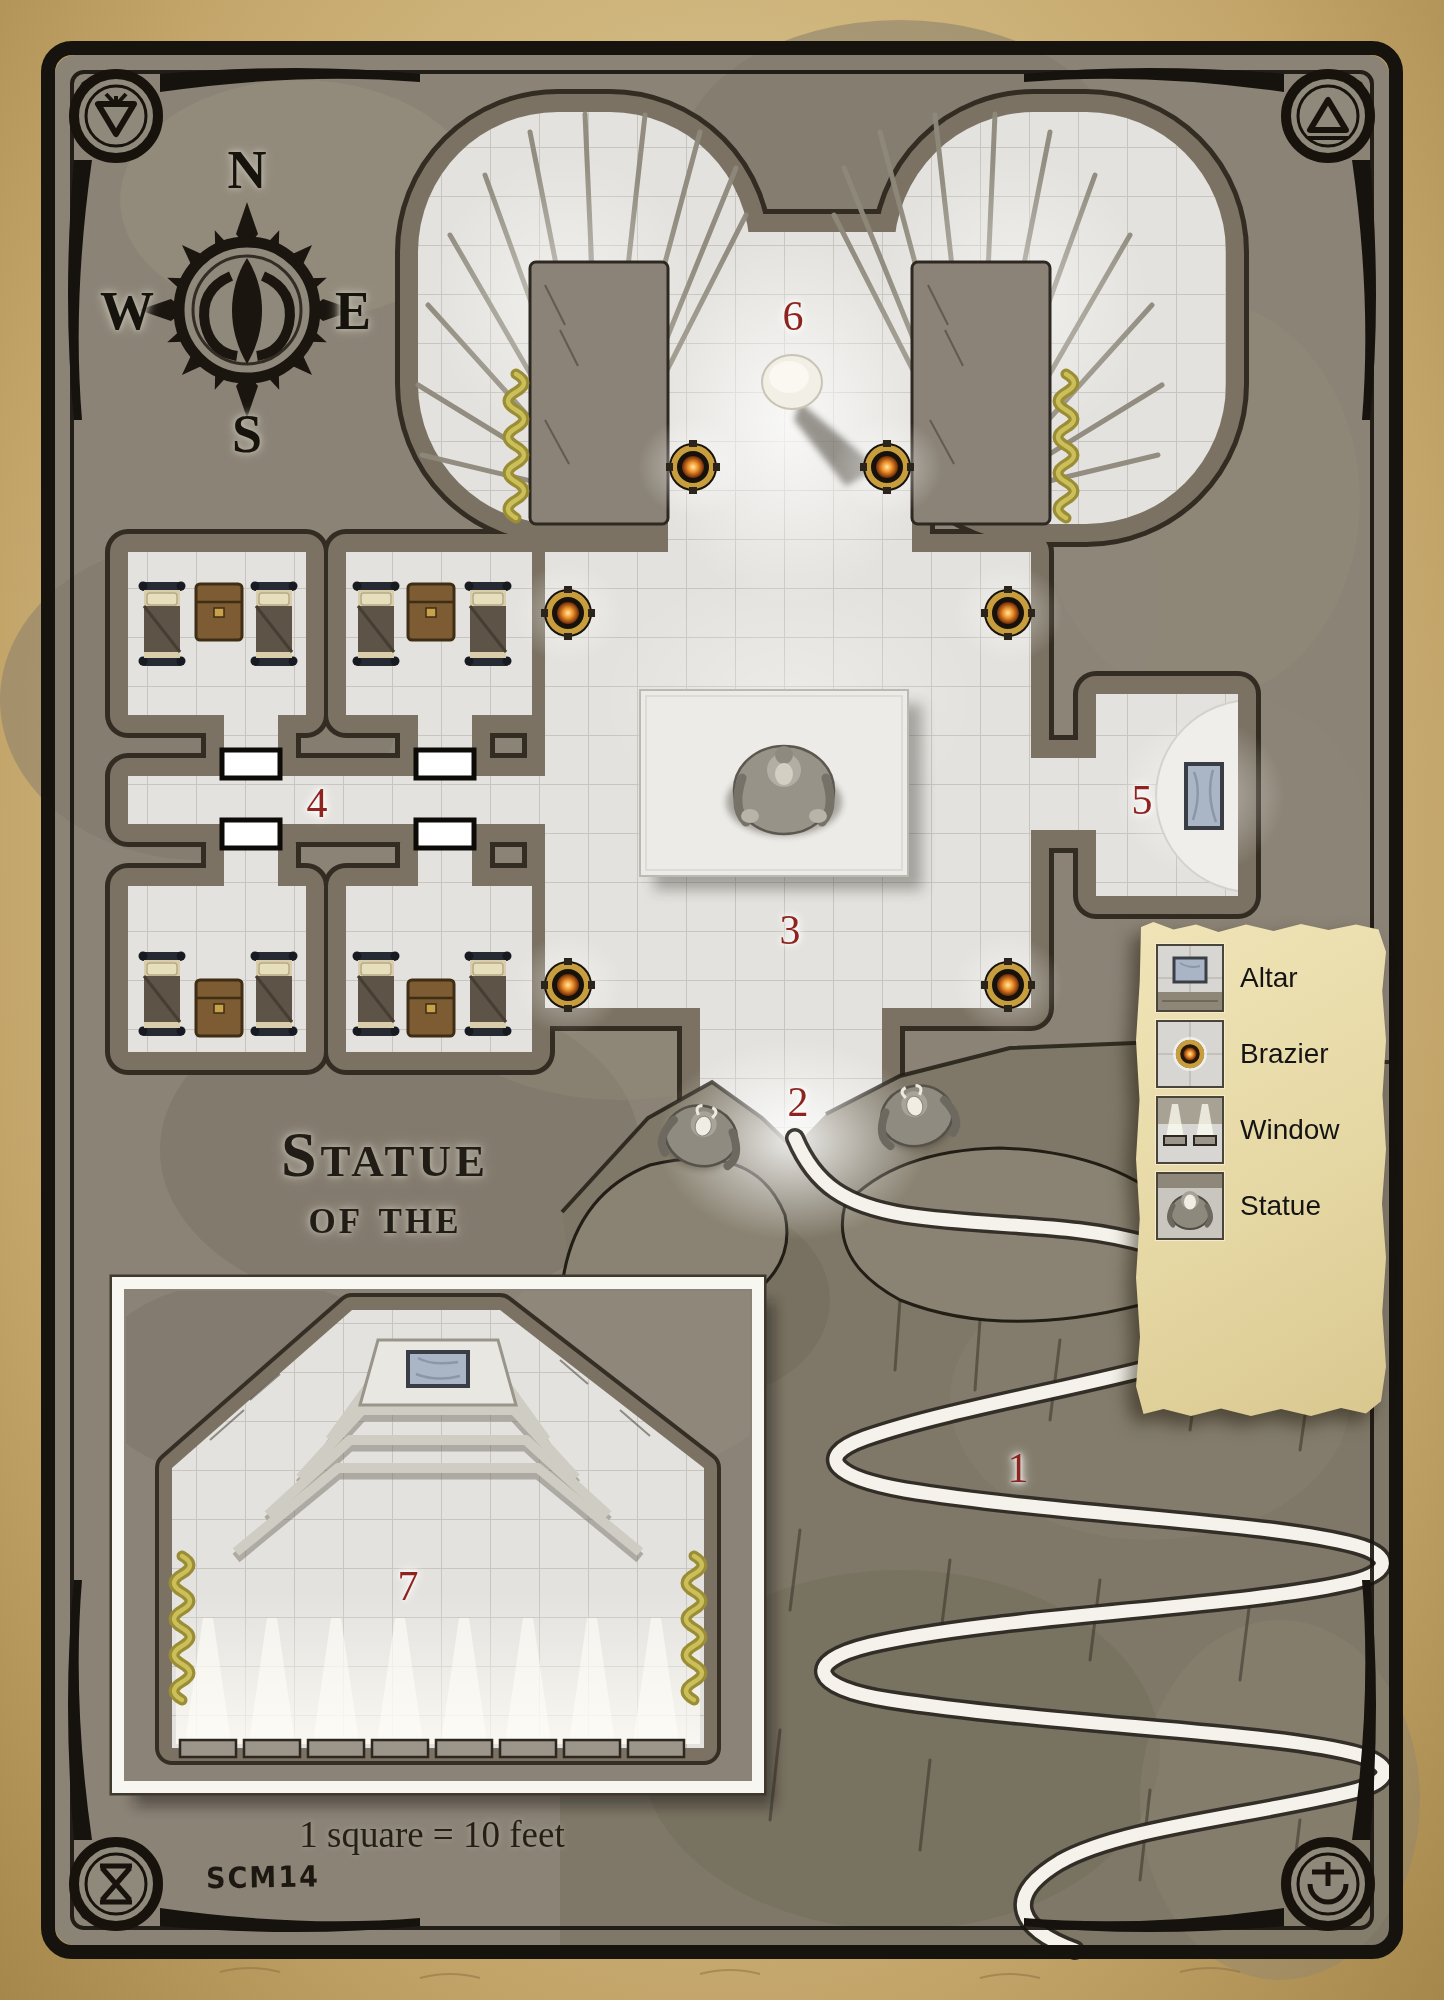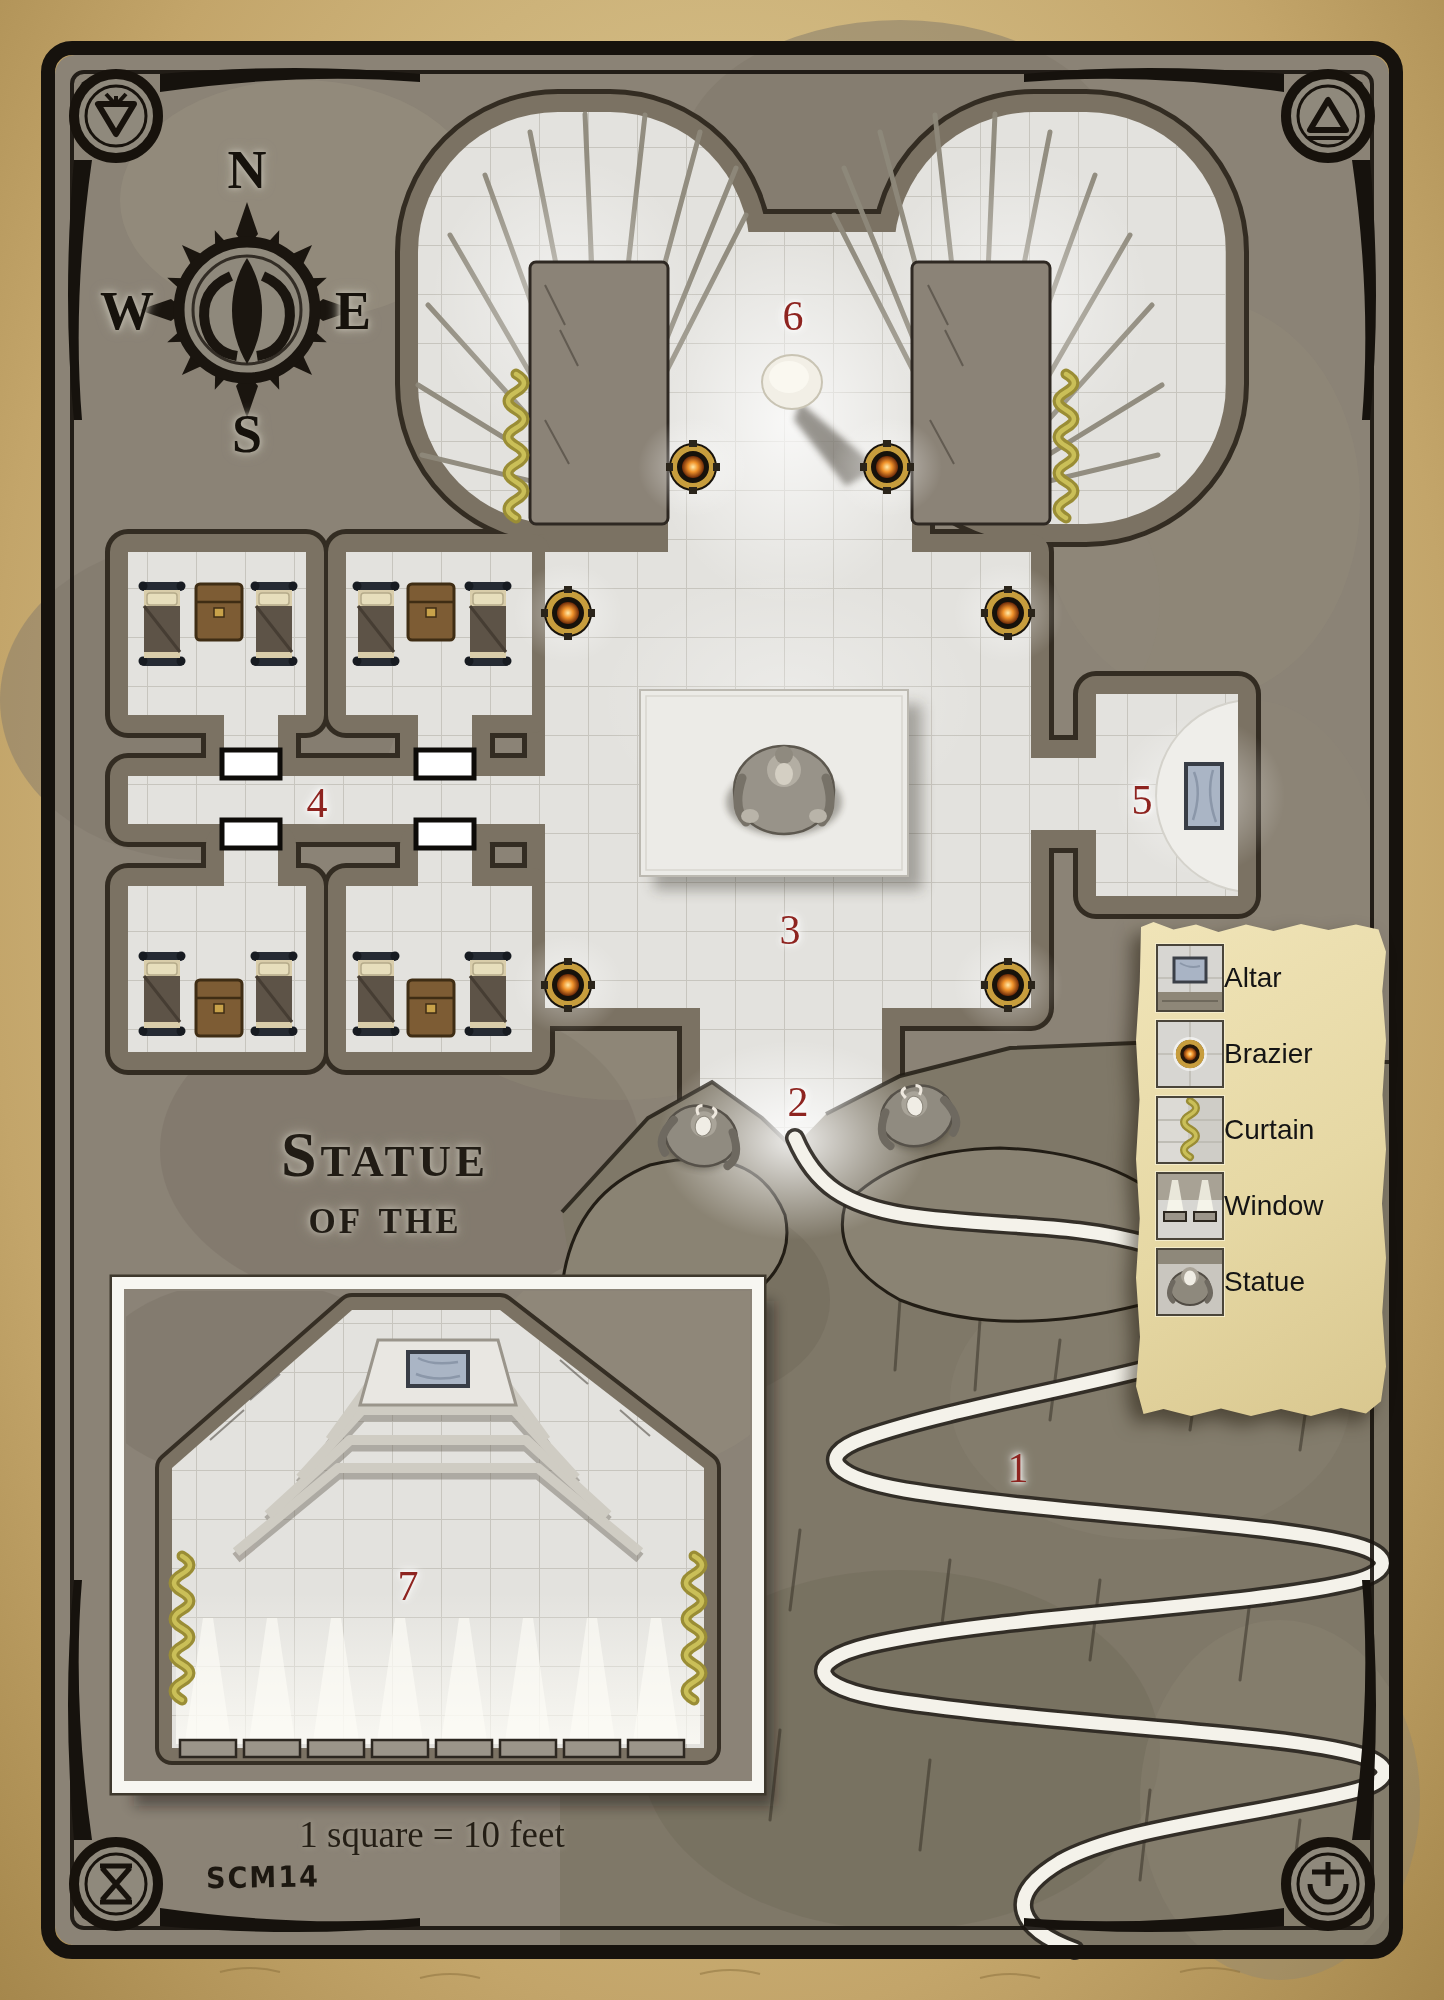--- a/index.html
+++ b/index.html
@@ -16,21 +16,21 @@
     text-shadow:0 0 5px #b4afa2,0 0 10px #b4afa2,0 0 16px #a8a396;line-height:1.08;}
   #title .t1,#title .t3{font-size:64px;letter-spacing:4px;}
   #title .t2{font-size:50px;letter-spacing:3px;}
   #scale-note{font-size:37px;color:#241e15;text-shadow:0 0 6px #a9a496;}
   #signature{font-family:"DejaVu Sans",sans-serif;font-weight:bold;font-size:27px;color:#1c1710;
     letter-spacing:2px;transform:translate(-50%,-50%) rotate(-1deg) scaleY(1.08);}
   #legend-wrap{position:absolute;left:1136px;top:922px;filter:drop-shadow(-9px 10px 9px rgba(25,17,4,.5));}
   #legend{width:250px;height:494px;background:linear-gradient(150deg,#f0e4b8 0%,#e6d8a4 55%,#d9c78f 100%);
     clip-path:polygon(2% 1%,7% 0,15% 1.5%,24% .5%,33% 2%,44% .5%,55% 1.8%,66% .4%,77% 1.6%,88% .5%,97% 1.5%,100% 6%,98.5% 14%,100% 24%,98.6% 35%,100% 46%,98.4% 57%,100% 68%,98.5% 79%,100% 90%,98% 97%,92% 99.5%,82% 98.4%,70% 100%,58% 98.6%,46% 100%,34% 98.5%,22% 100%,11% 98.6%,3% 99.6%,0 94%,1.6% 84%,0 72%,1.5% 60%,0 48%,1.4% 36%,0 24%,1.5% 12%);
     padding:18px 0 0 20px;box-sizing:border-box;}
-  .legend-row{display:flex;align-items:center;height:76px;}
+  .legend-row{display:flex;align-items:center;gap:16px;height:76px;}
   .legend-icon{width:64px;height:64px;border:2px solid #4a453a;box-shadow:0 0 0 1px #f4eccb;flex:0 0 auto;}
   .legend-label{font-family:"Liberation Sans",sans-serif;font-size:28px;color:#141414;}
 </style>
 </head>
 <body>
 
 <div id="stage">
 
 <svg id="map" width="1444" height="2000" viewBox="0 0 1444 2000">
   <defs>
@@ -524,30 +524,20 @@
         <path d="M32,0 V64 M0,32 H64" stroke="#c3c1ba" stroke-width="2"></path>
         <circle cx="32" cy="32" r="17" fill="#ffffff" opacity=".6"></circle>
         <circle cx="32" cy="32" r="14" fill="#241709"></circle>
         <circle cx="32" cy="32" r="12" fill="none" stroke="#c79d3d" stroke-width="4.5"></circle>
         <circle cx="32" cy="32" r="6.5" fill="url(#fireG)"></circle>
       </svg>
       <span class="legend-label">Brazier</span>
     </div>
     <div class="legend-row">
       <svg class="legend-icon" viewBox="0 0 64 64">
-        <rect width="64" height="64" fill="#cfcdc7"></rect>
-        <rect width="30" height="64" fill="#dcdad5"></rect>
-        <path d="M0,22 H64 M0,44 H64" stroke="#bfbdb5" stroke-width="2"></path>
-        <path d="M32,3 Q44,10 32,17 Q20,24 32,31 Q44,38 32,45 Q20,52 32,59" fill="none" stroke="#9a8d35" stroke-width="8" stroke-linecap="round"></path>
-        <path d="M32,3 Q44,10 32,17 Q20,24 32,31 Q44,38 32,45 Q20,52 32,59" fill="none" stroke="#cabf58" stroke-width="3.5" stroke-linecap="round"></path>
-      </svg>
-      <span class="legend-label">Curtain</span>
-    </div>
-    <div class="legend-row">
-      <svg class="legend-icon" viewBox="0 0 64 64">
         <rect width="64" height="64" fill="#d7d6d2"></rect>
         <rect width="64" height="26" fill="#a8a295"></rect>
         <polygon points="8,40 26,40 20,6 14,6" fill="#fffdf2" opacity=".75"></polygon>
         <polygon points="38,40 56,40 50,6 44,6" fill="#fffdf2" opacity=".75"></polygon>
         <rect x="6" y="38" width="22" height="9" fill="#9b958a" stroke="#2c2720" stroke-width="2"></rect>
         <rect x="36" y="38" width="22" height="9" fill="#9b958a" stroke="#2c2720" stroke-width="2"></rect>
       </svg>
       <span class="legend-label">Window</span>
     </div>
     <div class="legend-row">

